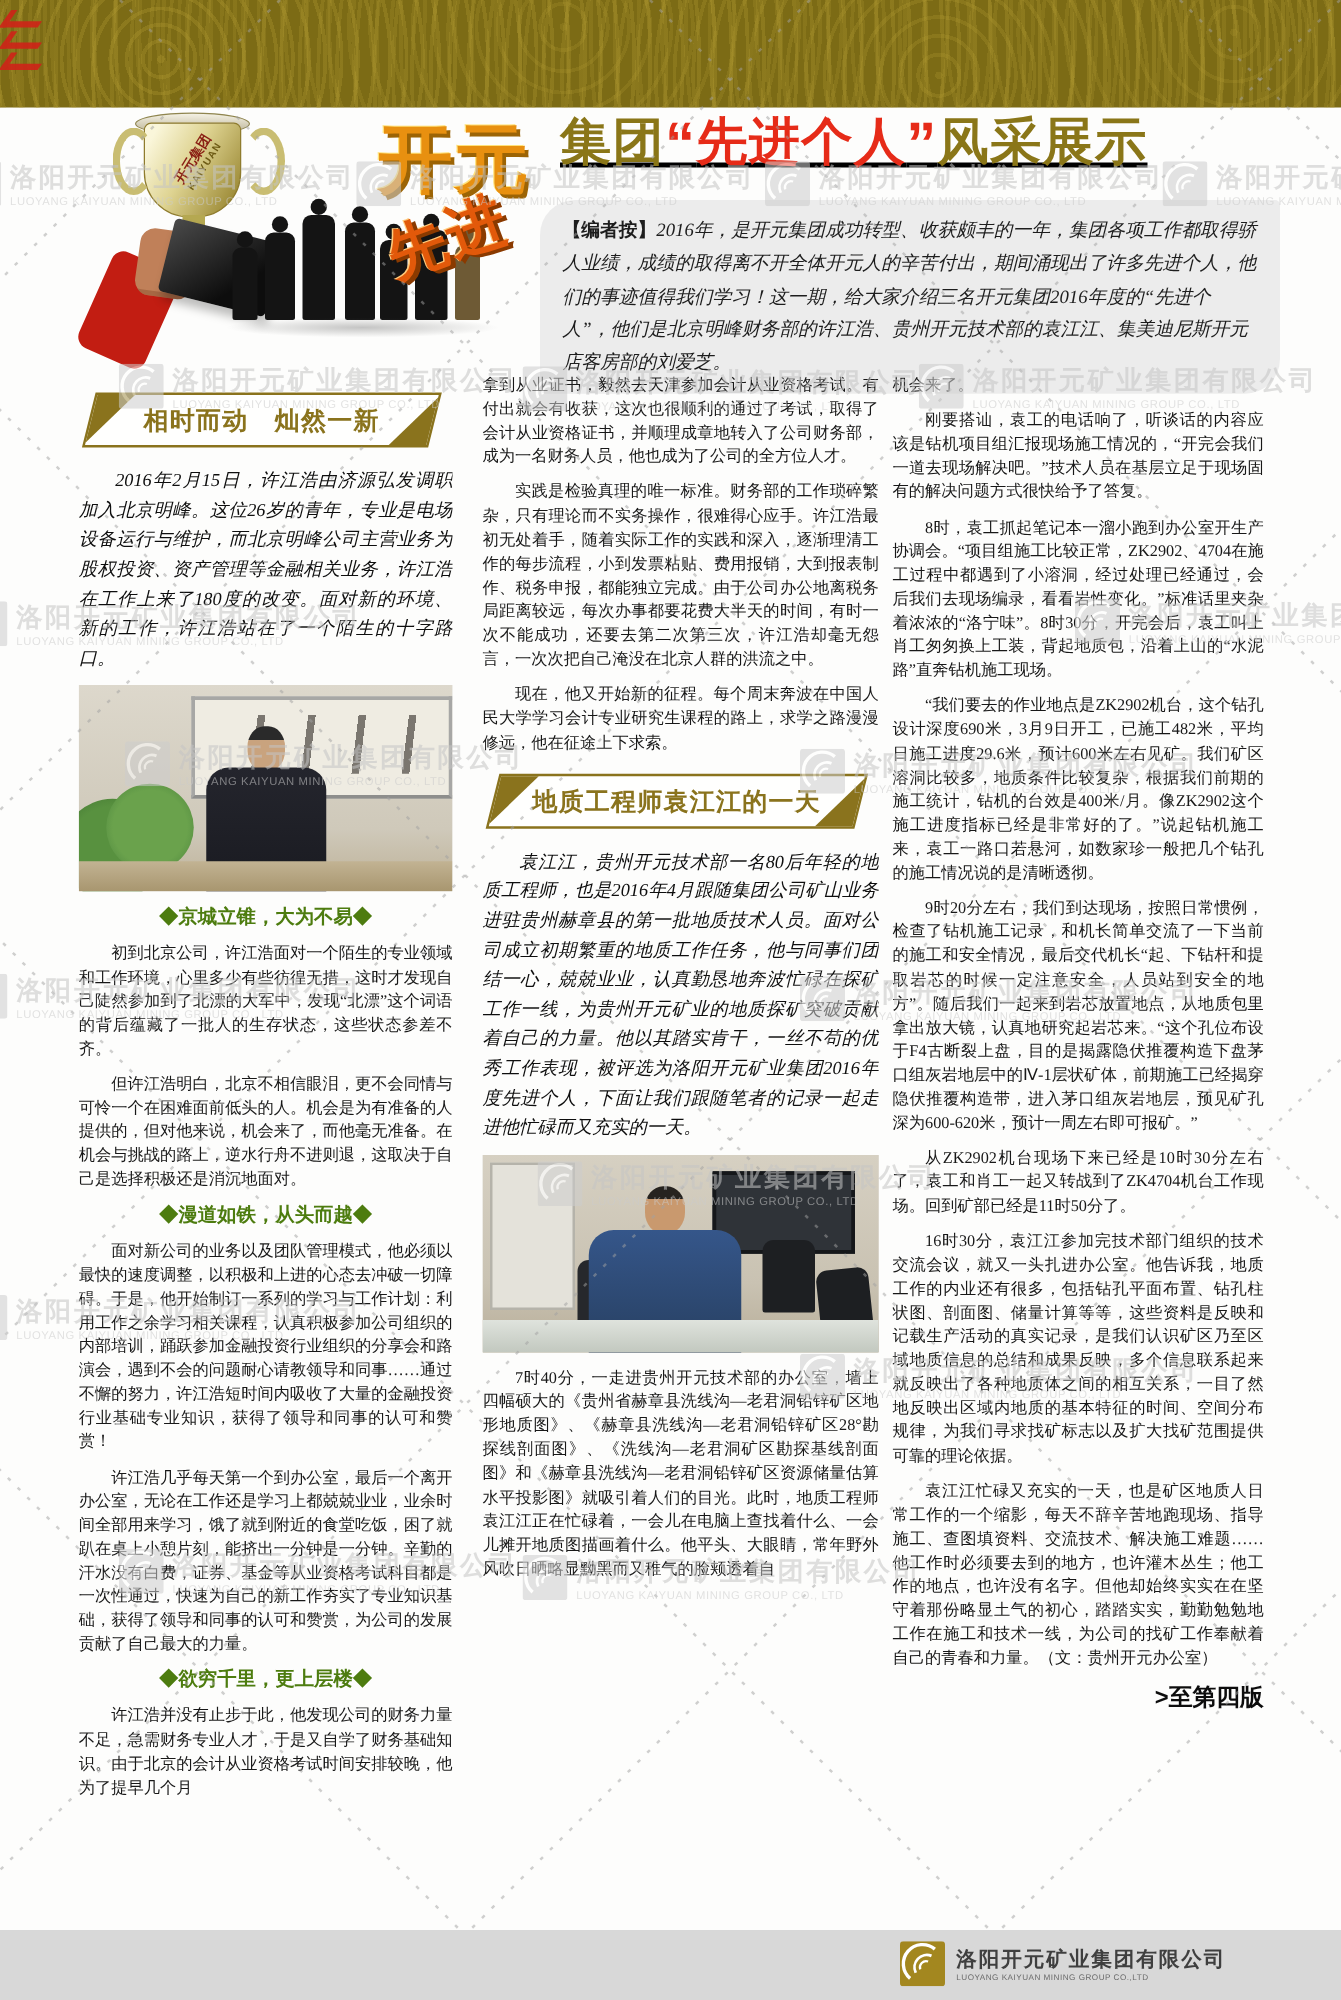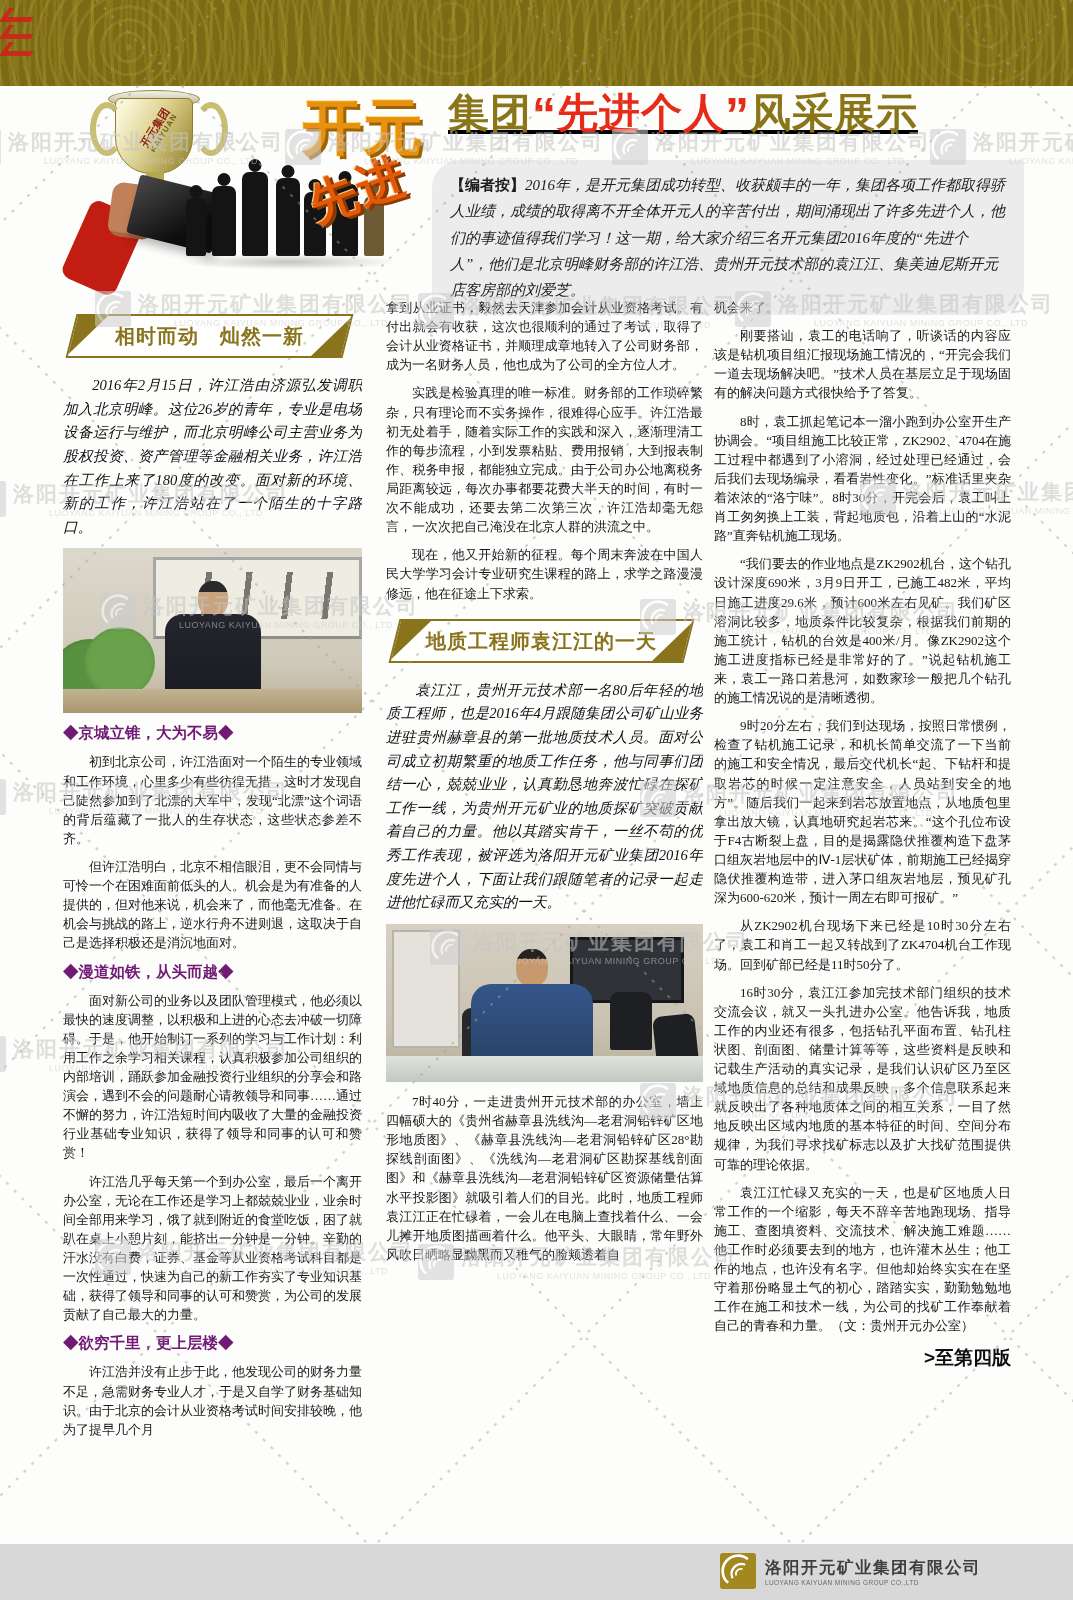--- a/index.html
+++ b/index.html
@@ -61,21 +61,21 @@
   .en-label{font-weight:bold;font-style:normal;}
   
   .col{position:absolute;top:298px;height:1246px;overflow:hidden;}
   .col1{left:63px;width:299px;}
   .col2{left:386px;width:317px;}
   .col3{left:714px;width:297px;}
   .para{margin:0 0 9px;text-indent:2em;font-size:13px;line-height:1.47;
     text-align:justify;color:#181818;}
   .para.cont{text-indent:0;}
   .para.script{font-style:italic;font-size:14.6px;line-height:1.62;color:#0e0e0e;}
-  .subhead{font-weight:bold;font-size:15.5px;color:#701a75;margin:5px 0 8px;}
+  .subhead{text-align:center;font-weight:bold;font-size:15.5px;color:#4d7c0f;margin:5px 0 8px;}
   .badge{position:relative;border:2px solid #8a731d;height:40px;margin:16px 14px 16px 8px;
     transform:skewX(-14deg);display:flex;align-items:center;justify-content:center;background:#fffffe;}
   .badge::before{content:"";position:absolute;left:0;top:0;width:0;height:0;
     border-top:38px solid #8a731d;border-right:30px solid transparent;}
   .badge::after{content:"";position:absolute;right:0;bottom:0;width:0;height:0;
     border-bottom:38px solid #8a731d;border-left:30px solid transparent;}
   .badge span{transform:skewX(14deg);font-weight:bold;font-size:20px;color:#8a731d;
     font-family:"Liberation Sans",sans-serif;letter-spacing:1px;white-space:nowrap;z-index:1;}
   .jump{text-align:right;font-weight:bold;font-size:19px;color:#0d0d0d;margin-top:8px;
     font-family:"Liberation Sans",sans-serif;cursor:pointer;}
@@ -113,21 +113,21 @@
   .ph2-torso{width:122px;height:calc(100% - 34px);margin-top:-3px;border-radius:20px 20px 0 0;
     background:linear-gradient(180deg,#35568a,#273f60);}
   .ph2-desk{position:absolute;left:0;right:0;bottom:0;height:26px;
     background:linear-gradient(180deg,#dfe3dd,#c2c8bf);}
   
   .lattice{position:absolute;left:0;top:0;pointer-events:none;z-index:5;}
   .wm{position:absolute;display:flex;align-items:center;gap:7px;opacity:.55;
     pointer-events:none;z-index:6;white-space:nowrap;}
   .wm-cn{font-size:21px;font-weight:bold;color:#c5c5c5;letter-spacing:2px;
     font-family:"Liberation Sans",sans-serif;}
-  .wm-en{font-size:9px;color:#cbcbcb;letter-spacing:.5px;font-family:"Liberation Sans",sans-serif;margin-left:36px;}
+  .wm-en{font-size:9px;color:#cbcbcb;letter-spacing:.5px;font-family:"Liberation Sans",sans-serif;}
   
   .footer{position:absolute;left:0;right:0;bottom:0;height:56px;background:#d8d8d8;z-index:7;}
   .f-inner{position:absolute;right:92px;top:9px;display:flex;align-items:center;gap:9px;}
   .f-cn{font-size:16.5px;font-weight:bold;color:#3f3f3f;letter-spacing:1.5px;
     font-family:"Liberation Sans",sans-serif;}
   .f-en{font-size:6.5px;color:#6a6a6a;letter-spacing:.4px;font-family:"Liberation Sans",sans-serif;}
 </style>
 </head>
 <body>
 

